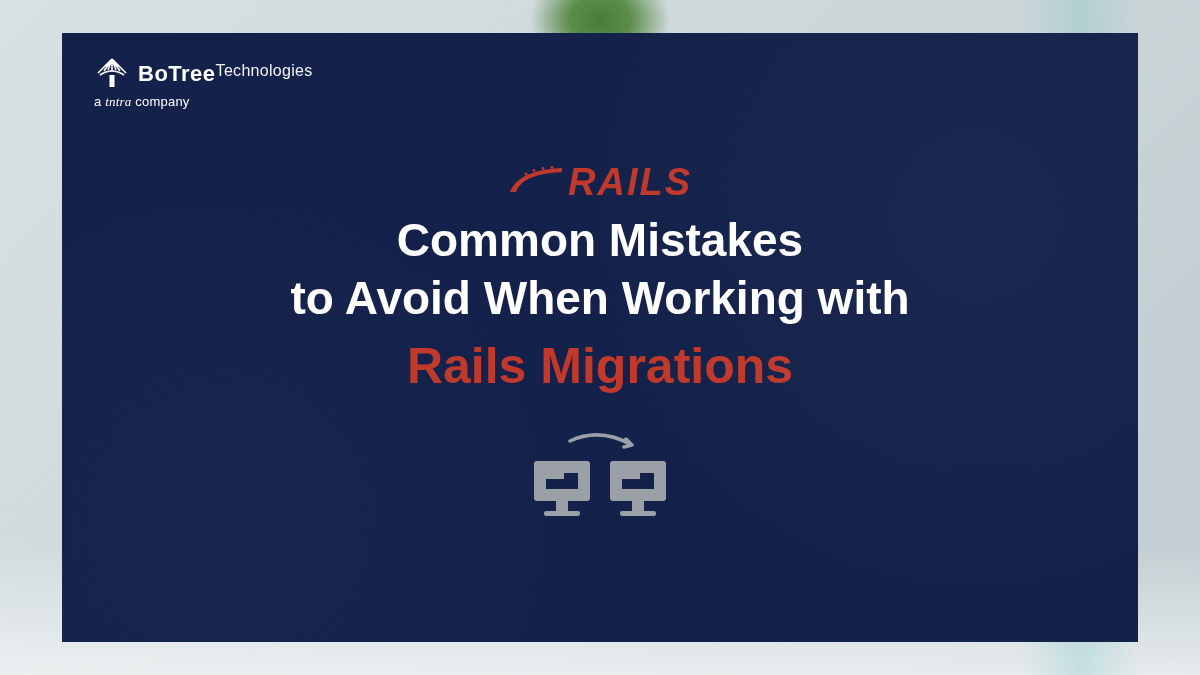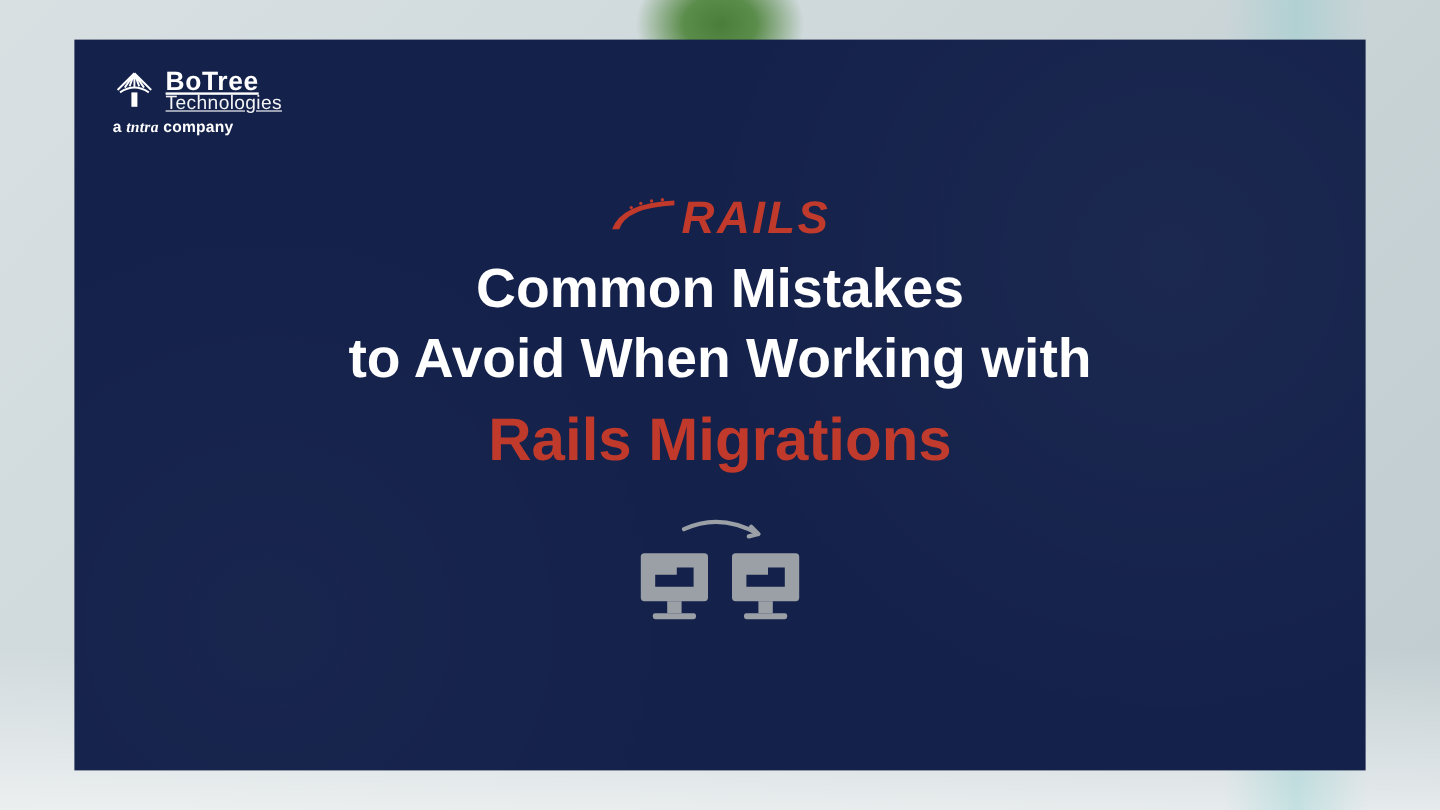--- a/index.html
+++ b/index.html
@@ -47,27 +47,26 @@
   align-items: flex-start;
 }
 .logo-row {
   display: flex;
   align-items: center;
   gap: 8px;
 }
 .logo-mark svg { display:block; }
 .logo-text {
   display: flex;
-  flex-direction: column;
+  flex-direction: row;
   line-height: 1;
-  text-decoration: underline;
 }
 .logo-bo { font-size: 22px; font-weight: 600; letter-spacing: 0.5px; }
 .logo-tech { font-size: 16px; font-weight: 400; opacity: 0.95; letter-spacing: 0.3px; }
-.logo-sub { font-size: 13px; font-weight: 700; margin-top: 3px; letter-spacing: 0.2px; }
+.logo-sub { font-size: 13px; font-weight: 400; margin-top: 3px; letter-spacing: 0.2px; }
 .logo-sub .script { font-style: italic; font-family: Georgia, serif; }
 .rails-logo {
   margin-top: 128px;
   display: flex;
   align-items: flex-end;
   gap: 4px;
 }
 .rails-text {
   color: #c0392b;
   font-weight: 900;

